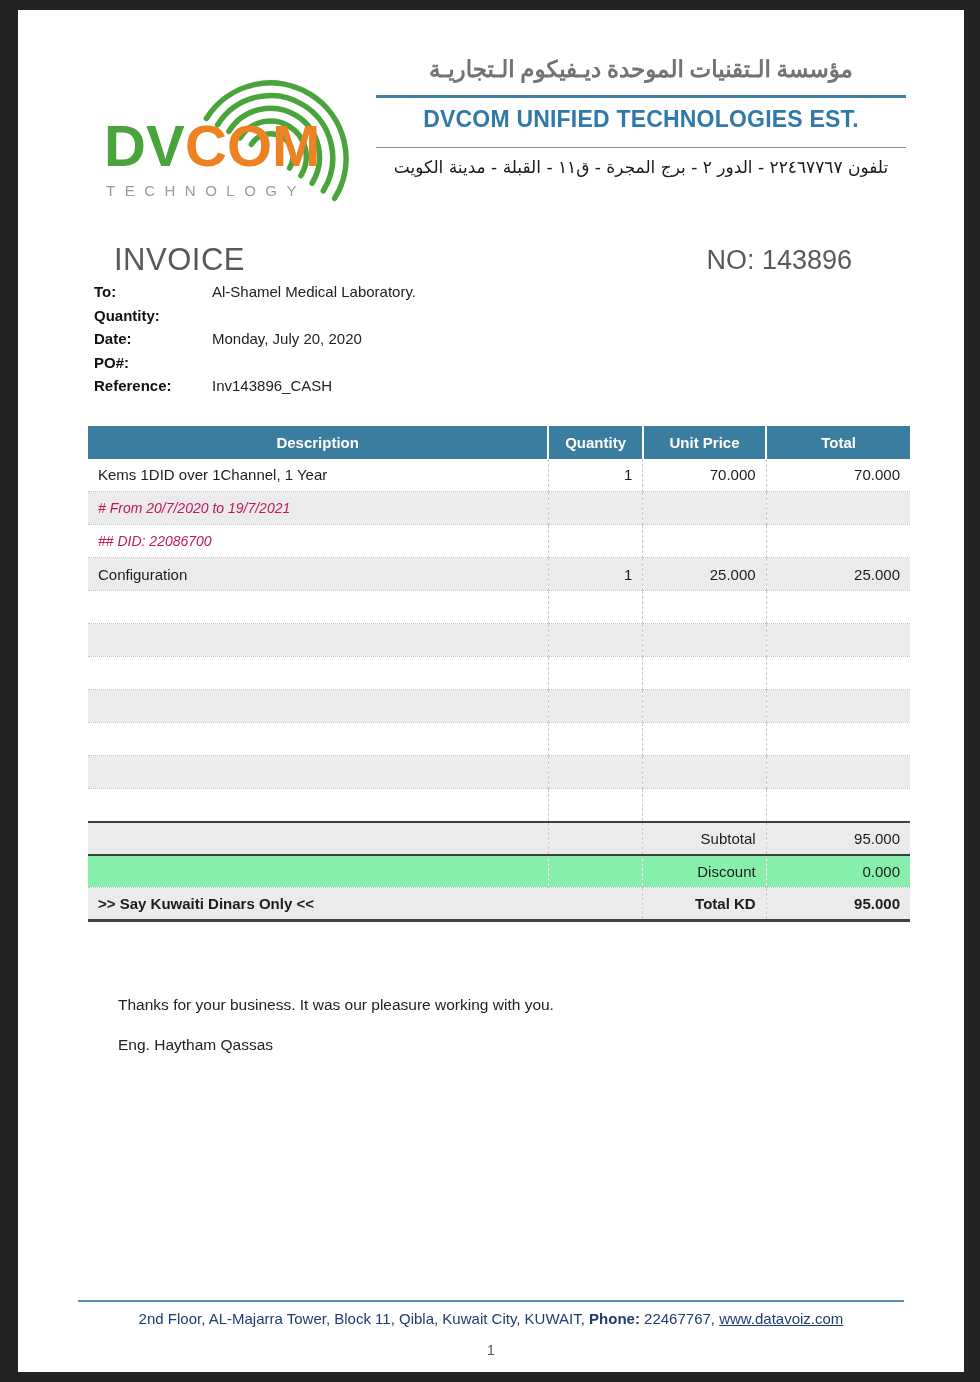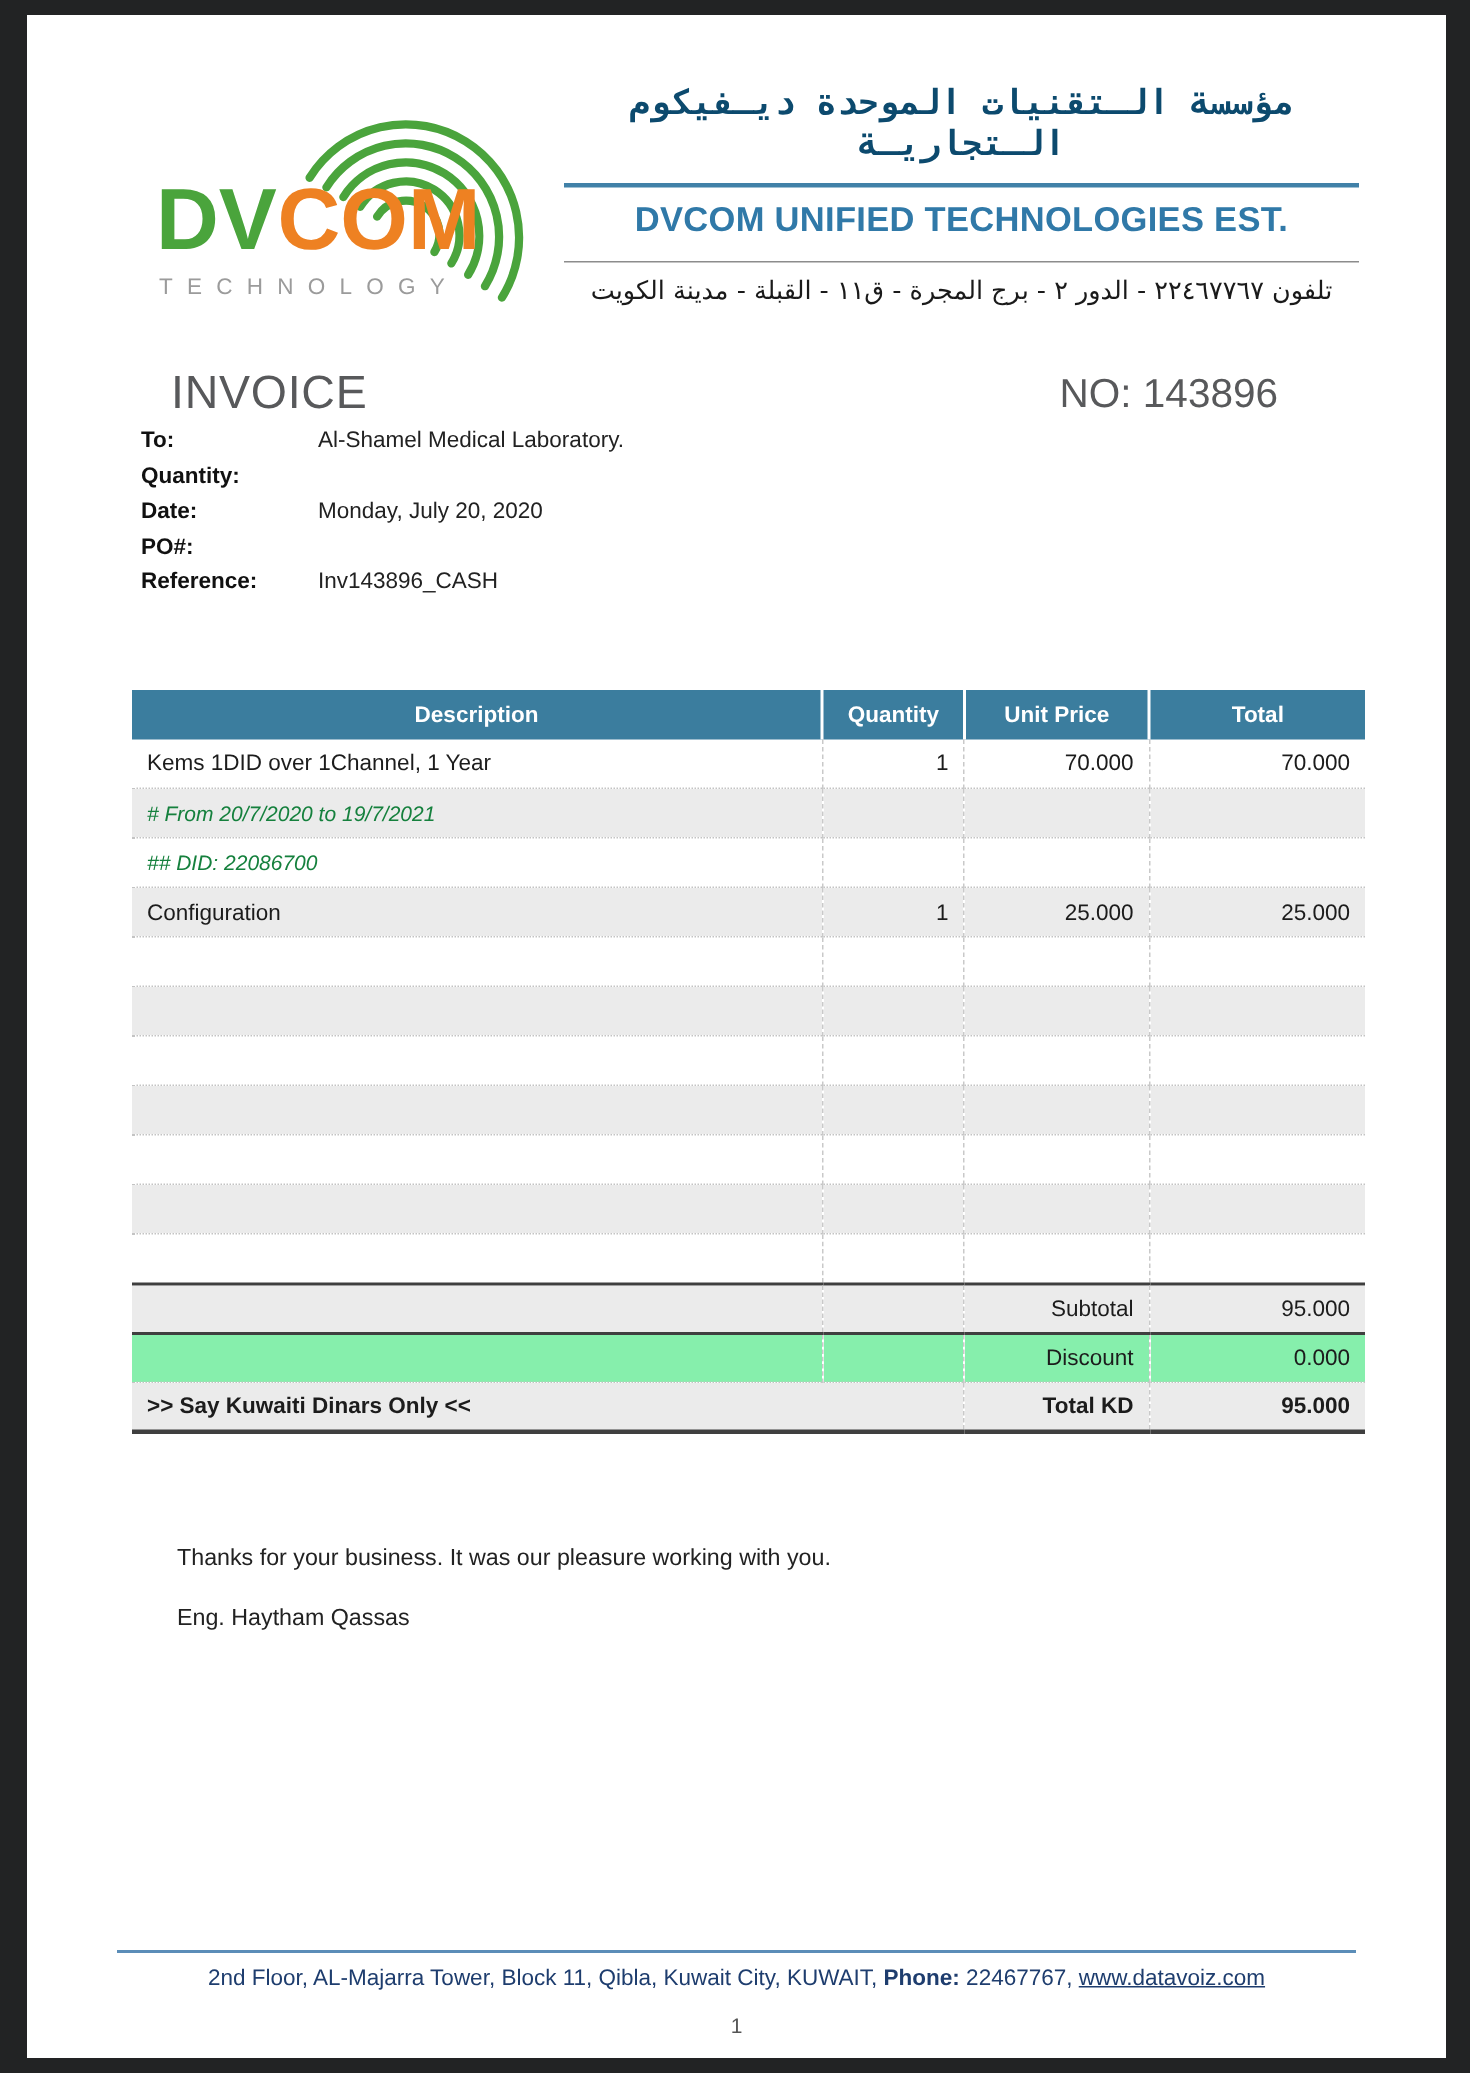--- a/index.html
+++ b/index.html
@@ -17,22 +17,22 @@
   }
 
   
   .header { display: flex; padding-top: 34px; }
   .logo-wrap { margin-left: 84px; width: 256px; flex: 0 0 auto; }
   .header-right {
     margin-left: 18px; margin-right: 58px;
     width: 530px; flex: 1; text-align: center; padding-top: 12px;
   }
   .arabic-title {
-    font-family: Liberation Mono, monospace;
-    direction: rtl; color: #0c4a6e; font-weight: bold;
+    font-family: Liberation Serif, serif;
+    direction: rtl; color: #737373; font-weight: bold;
     font-size: 23px; letter-spacing: 0.5px; padding-bottom: 10px;
   }
   .blue-rule { height: 3px; background: #4181a8; margin: 2px 0 8px 0; }
   .company-name {
     color: #3079a8; font-weight: bold; font-size: 23px; letter-spacing: 0.2px;
     padding-bottom: 12px;
   }
   .gray-rule { height: 1px; background: #8c8c8c; margin: 2px 0 9px 0; }
   .arabic-address {
     font-family: "DejaVu Sans", sans-serif;
@@ -45,37 +45,37 @@
   .invoice-no {
     position: absolute; right: 0; top: 3px;
     font-size: 27px; color: #58595b;
   }
   .fields { margin-top: 2px; }
   .field-row { display: flex; line-height: 23.5px; font-size: 15px; }
   .field-label { width: 118px; font-weight: bold; color: #111; }
   .field-value { color: #222; }
 
   
-  .items { margin: 60px 54px 0 70px; }
+  .items { margin: 28px 54px 0 70px; }
   table { width: 822px; border-collapse: collapse; table-layout: fixed; }
   col.c-desc { width: 56%; } col.c-qty { width: 11.5%; }
   col.c-unit { width: 15%; } col.c-total { width: 17.5%; }
   th {
     background: #3b7d9e; color: #ffffff; font-weight: bold; font-size: 15px;
     padding: 8px 6px; text-align: center; border-left: 2px solid #ffffff;
   }
   th:first-child { border-left: none; }
   td {
     font-size: 15px; color: #1c1c1c; padding: 7px 10px; height: 33px;
     border-bottom: 1px dotted #c3c3c3; overflow: hidden; white-space: nowrap;
   }
   td.qty, td.unit, td.total { border-left: 1px dashed #c9c9c9; text-align: right; }
   td.desc { text-align: left; }
   tr.striped td { background: #ebebeb; }
-  tr.note td { font-style: italic; font-size: 14px; color: #15803d; }
+  tr.note td { font-style: italic; font-size: 14px; color: #be185d; }
   tr.sum-subtotal td { background: #ebebeb; border-top: 2px solid #3f3f3f; border-bottom: 2px solid #3f3f3f; }
   tr.sum-discount td { background: #86efac; border-bottom: 1px dotted #c3c3c3; }
   tr.sum-total td { background: #ebebeb; border-bottom: 3px solid #3f3f3f; font-weight: bold; }
   td.sum-label { text-align: right; border-left: 1px dashed #c9c9c9; }
   td.sum-note { text-align: left; font-weight: bold; }
 
   
   .closing { margin: 74px 0 0 100px; font-size: 15.5px; color: #222; }
   .closing .sig { margin-top: 22px; }
 

